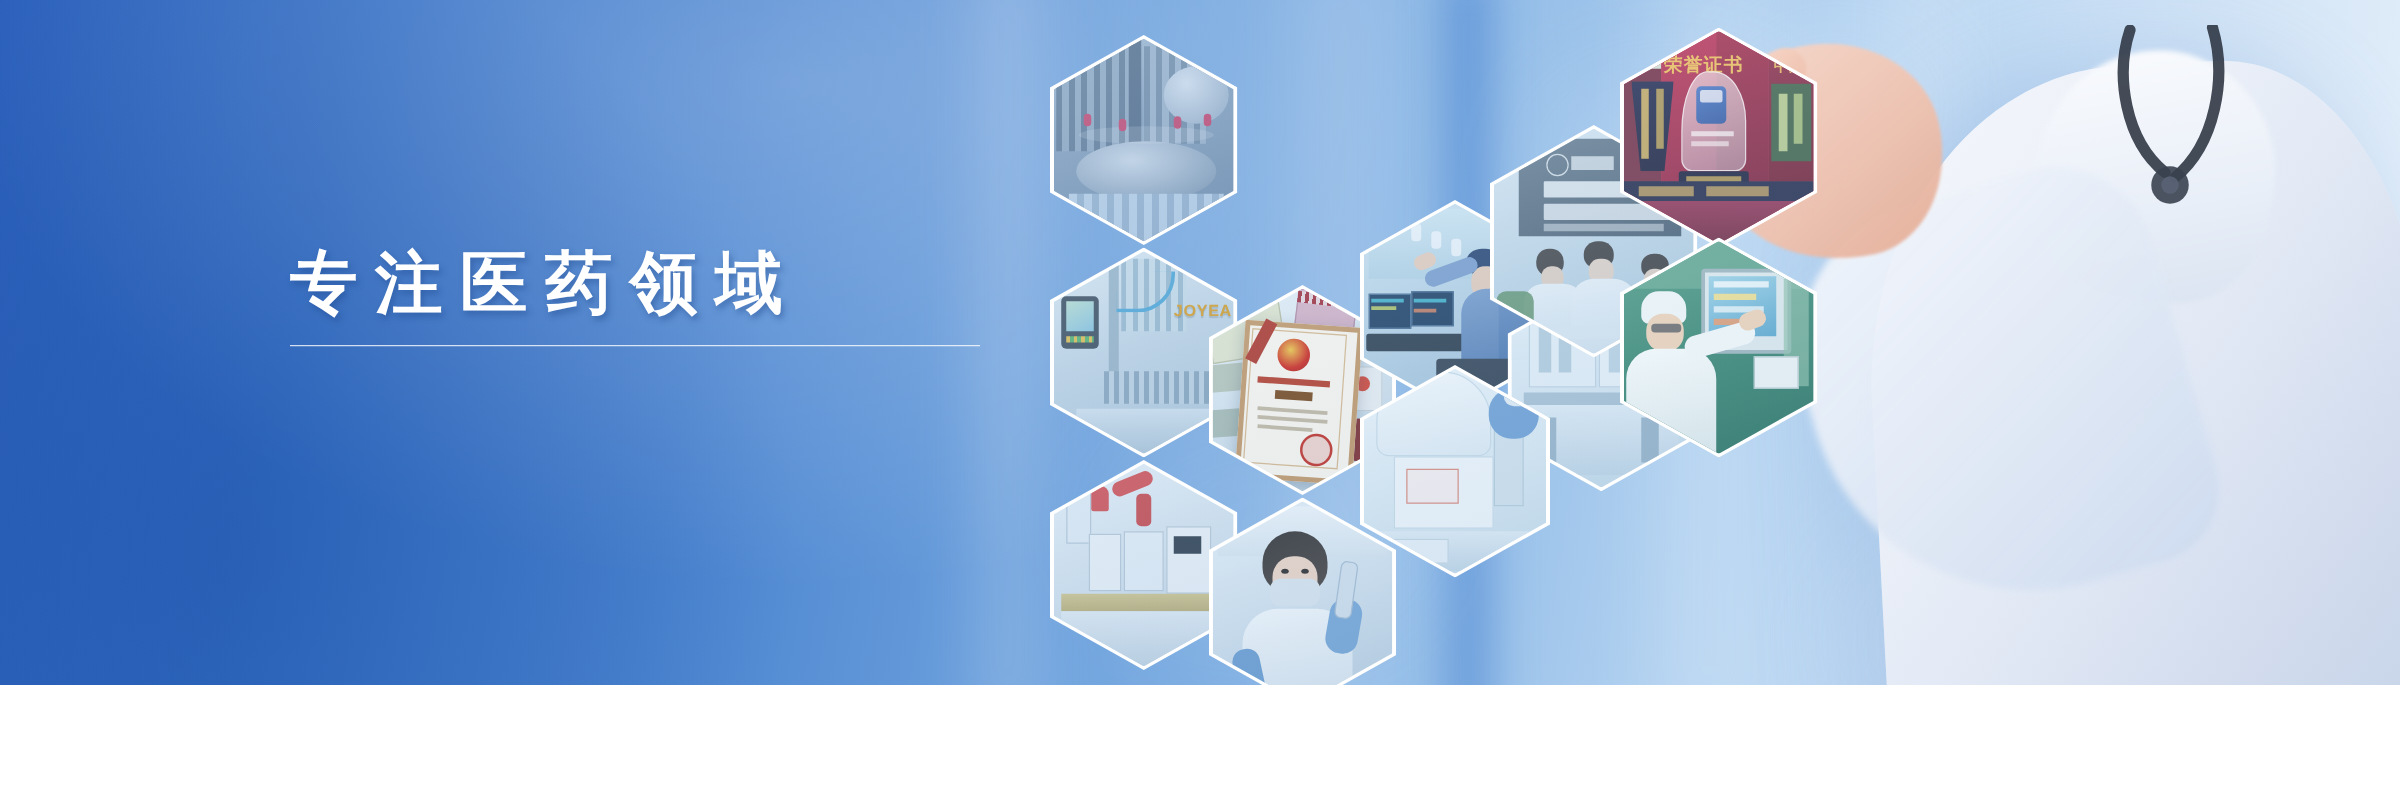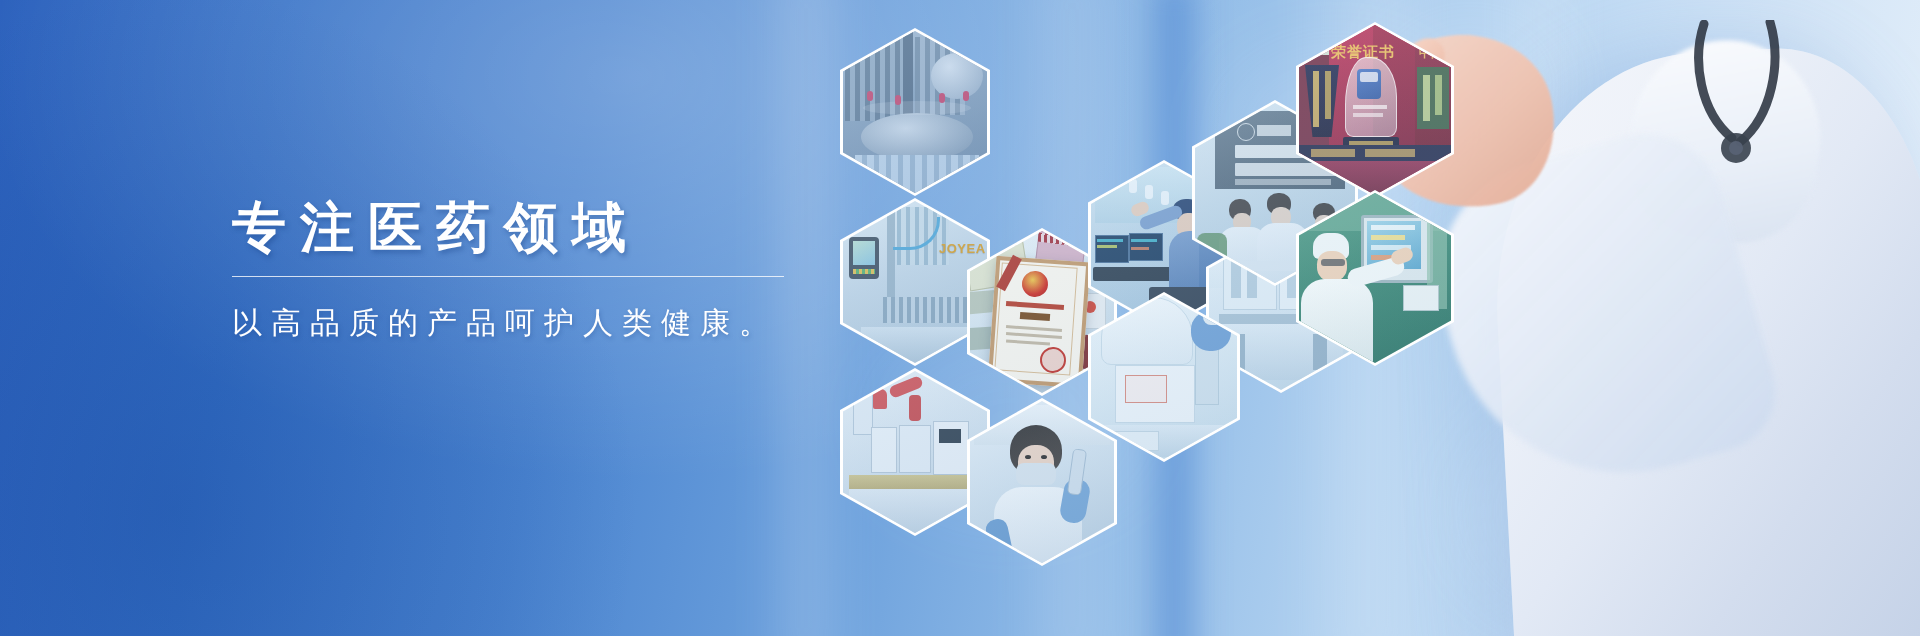--- a/index.html
+++ b/index.html
@@ -3,21 +3,21 @@
 <meta charset="utf-8">
 <style>
   html, body {
     margin: 0;
     padding: 0;
     background: #ffffff;
   }
   #banner {
     position: relative;
     width: 1920px;
-    height: 636px;
+    height: 548px;
     overflow: hidden;
     font-family: "Liberation Sans", "DejaVu Sans", sans-serif;
     background: #3a72c8;
   }
 
   
   .bg-base {
     position: absolute; inset: 0;
     background: linear-gradient(100deg,
       #2d62bd 0%,
@@ -459,16 +459,15 @@
       <div class="ph" style="left:48px; top:70px; width:58px; height:18px; border-radius:9px; background:#f5f9fa; transform:rotate(-16deg);"></div>
       <div class="ph" style="left:92px; top:56px; width:22px; height:14px; border-radius:7px; background:#f0d3bb; transform:rotate(-20deg);"></div>
       <div class="hex-tint" style="background:linear-gradient(160deg,rgba(190,225,240,.16),rgba(130,180,215,.14));"></div>
     </div>
 
   </div>
 
   <div class="text-block">
     <div class="headline">专注医药领域</div>
     <div class="rule"></div>
-    <div class="subline">以高品质的产品呵护人类健康。</div>
   </div>
 
 </div>
 
 </body></html>

